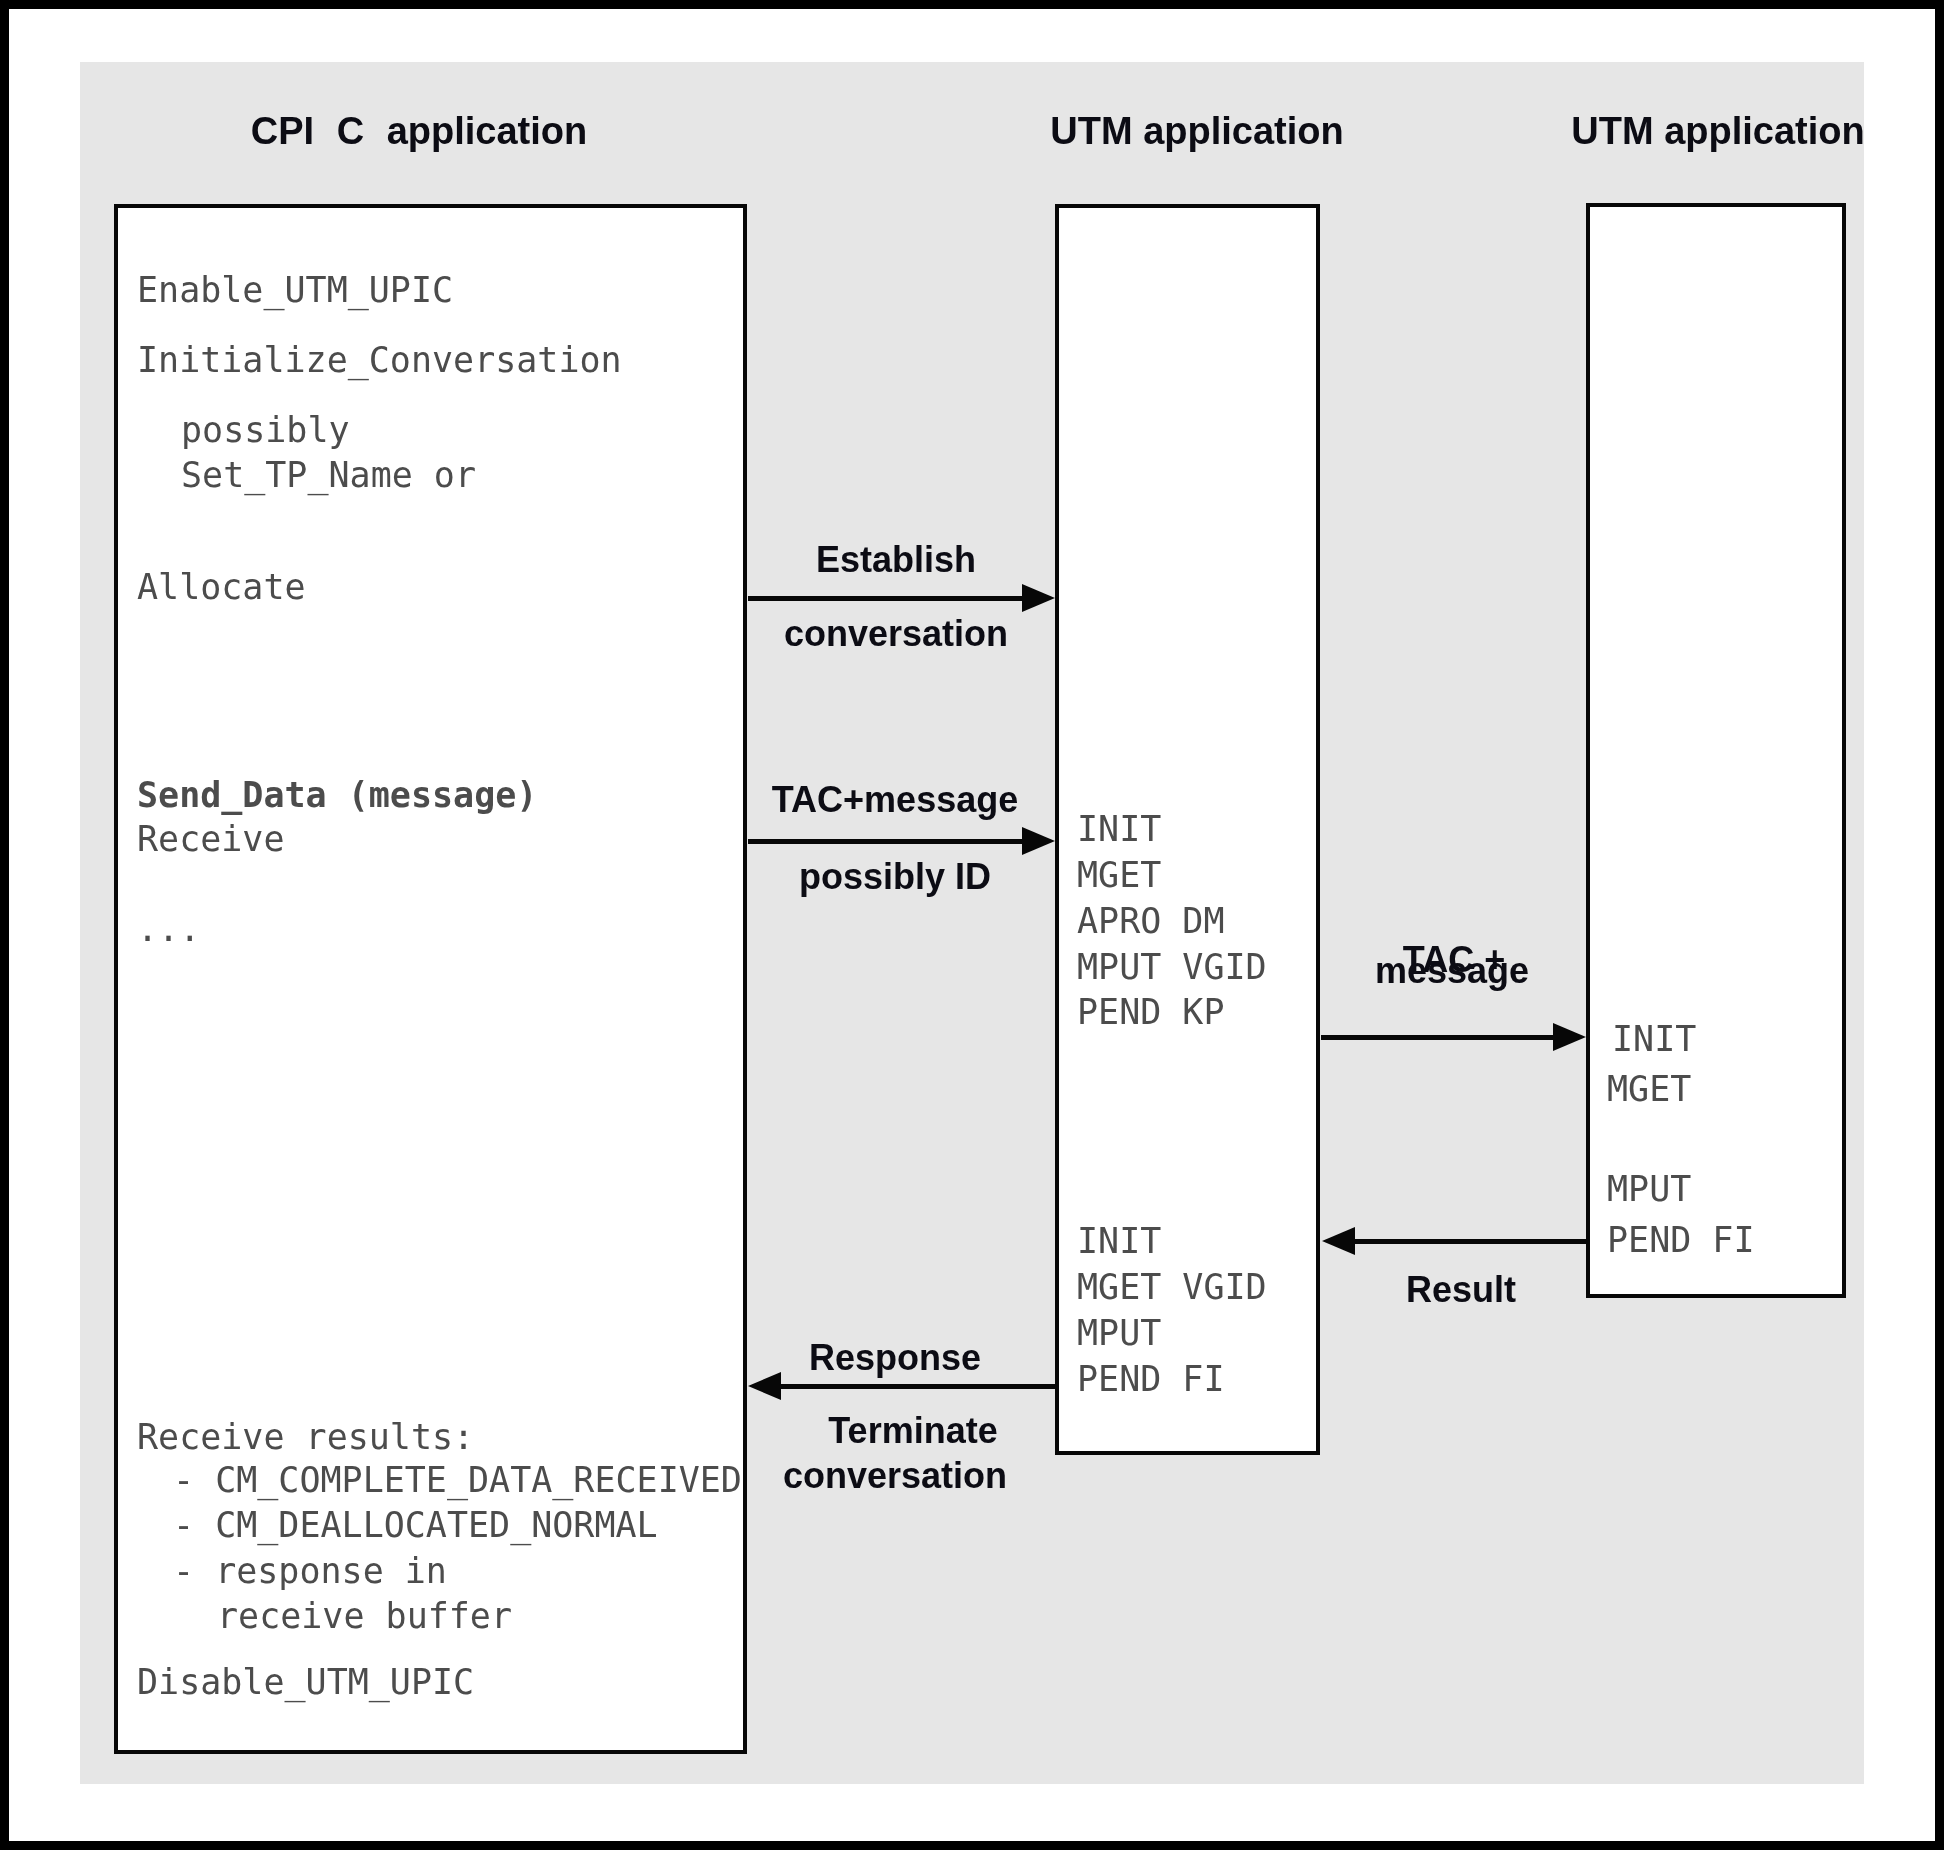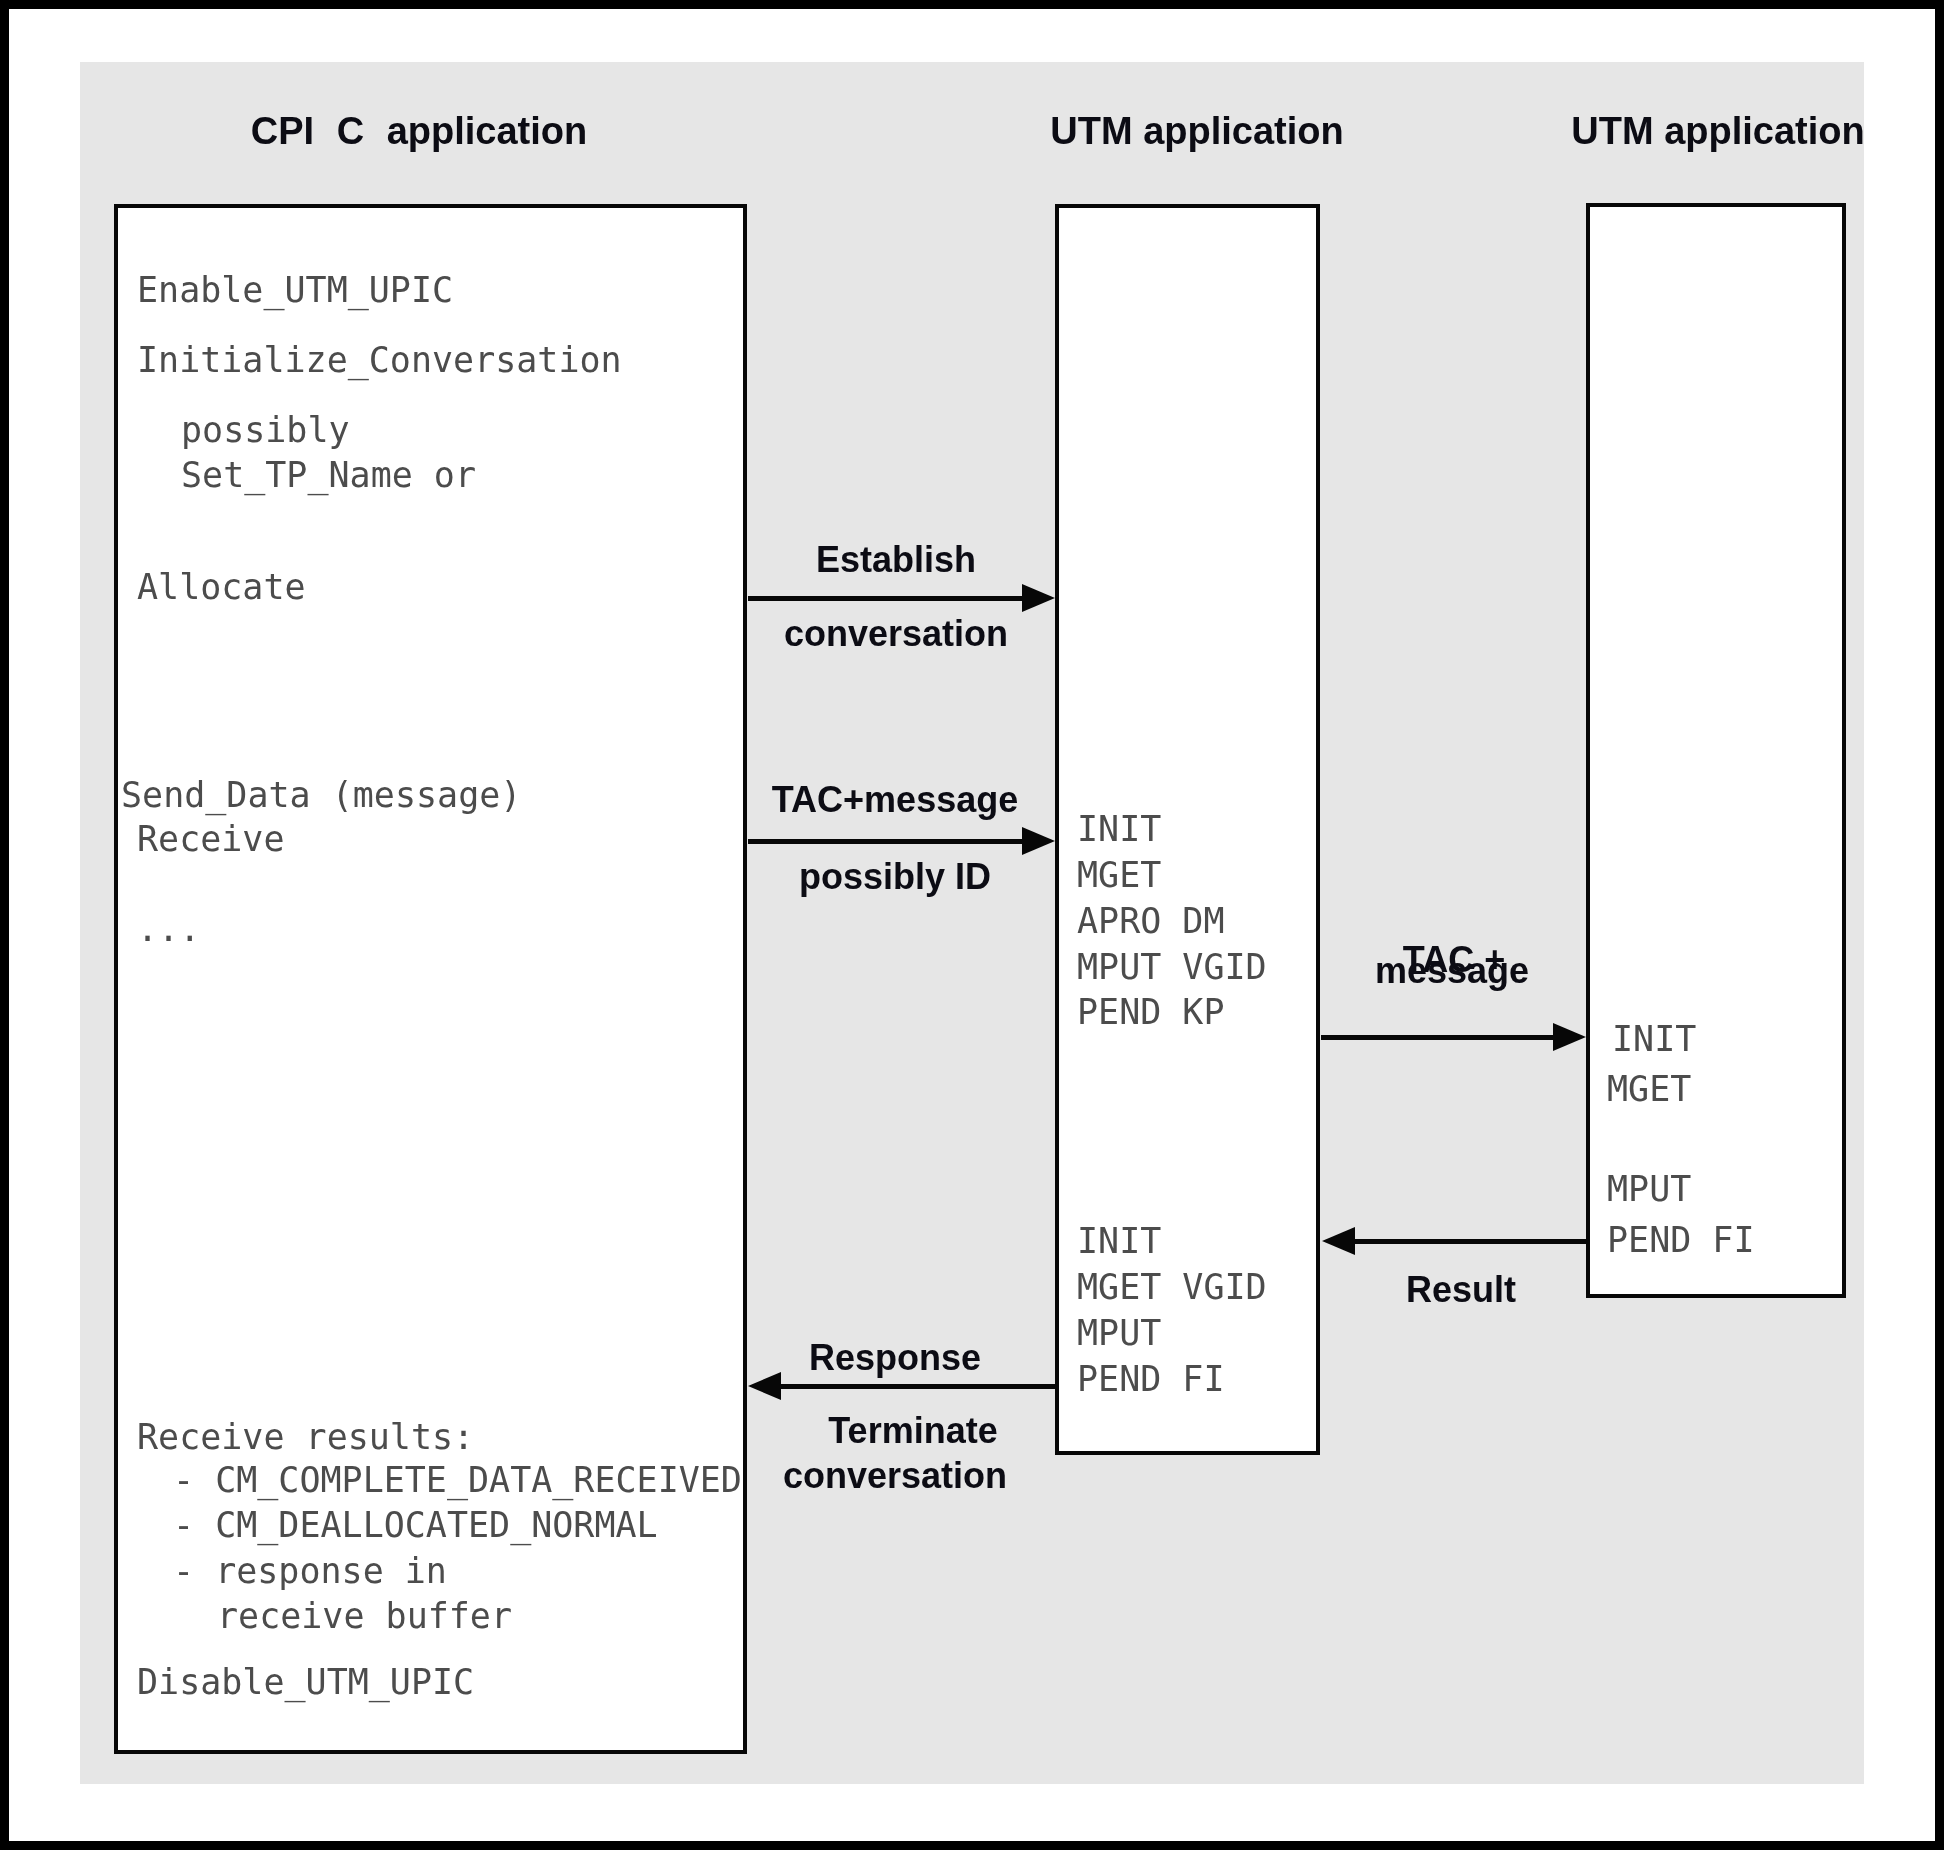--- a/index.html
+++ b/index.html
@@ -72,21 +72,21 @@
   <div class="header wide" style="left:410px;top:122px;">CPI C application</div>
   <div class="header" style="left:1188px;top:122px;">UTM application</div>
   <div class="header" style="left:1709px;top:122px;">UTM application</div>
 
   <div class="box" style="left:105px;top:195px;width:633px;height:1550px;"></div>
   <div class="mono" style="left:128px;top:264px;">Enable_UTM_UPIC</div>
   <div class="mono" style="left:128px;top:334px;">Initialize_Conversation</div>
   <div class="mono" style="left:172px;top:404px;">possibly</div>
   <div class="mono" style="left:172px;top:449px;">Set_TP_Name or</div>
   <div class="mono" style="left:128px;top:561px;">Allocate</div>
-  <div class="mono" style="left:112px;top:769px;">Send_Data (message)</div>
+  <div class="mono" style="left:128px;top:769px;font-weight:bold;">Send_Data (message)</div>
   <div class="mono" style="left:128px;top:813px;">Receive</div>
   <div class="mono" style="left:128px;top:903px;">...</div>
   <div class="mono" style="left:128px;top:1411px;">Receive results:</div>
   <div class="mono" style="left:164px;top:1499px;">- CM_DEALLOCATED_NORMAL</div>
   <div class="mono" style="left:164px;top:1454px;">- CM_COMPLETE_DATA_RECEIVED</div>
   <div class="mono" style="left:164px;top:1545px;">- response in</div>
   <div class="mono" style="left:208px;top:1590px;text-align:center;">receive buffer</div>
   <div class="mono" style="left:128px;top:1656px;">Disable_UTM_UPIC</div>
 
   <div class="box" style="left:1046px;top:195px;width:265px;height:1251px;"></div>

